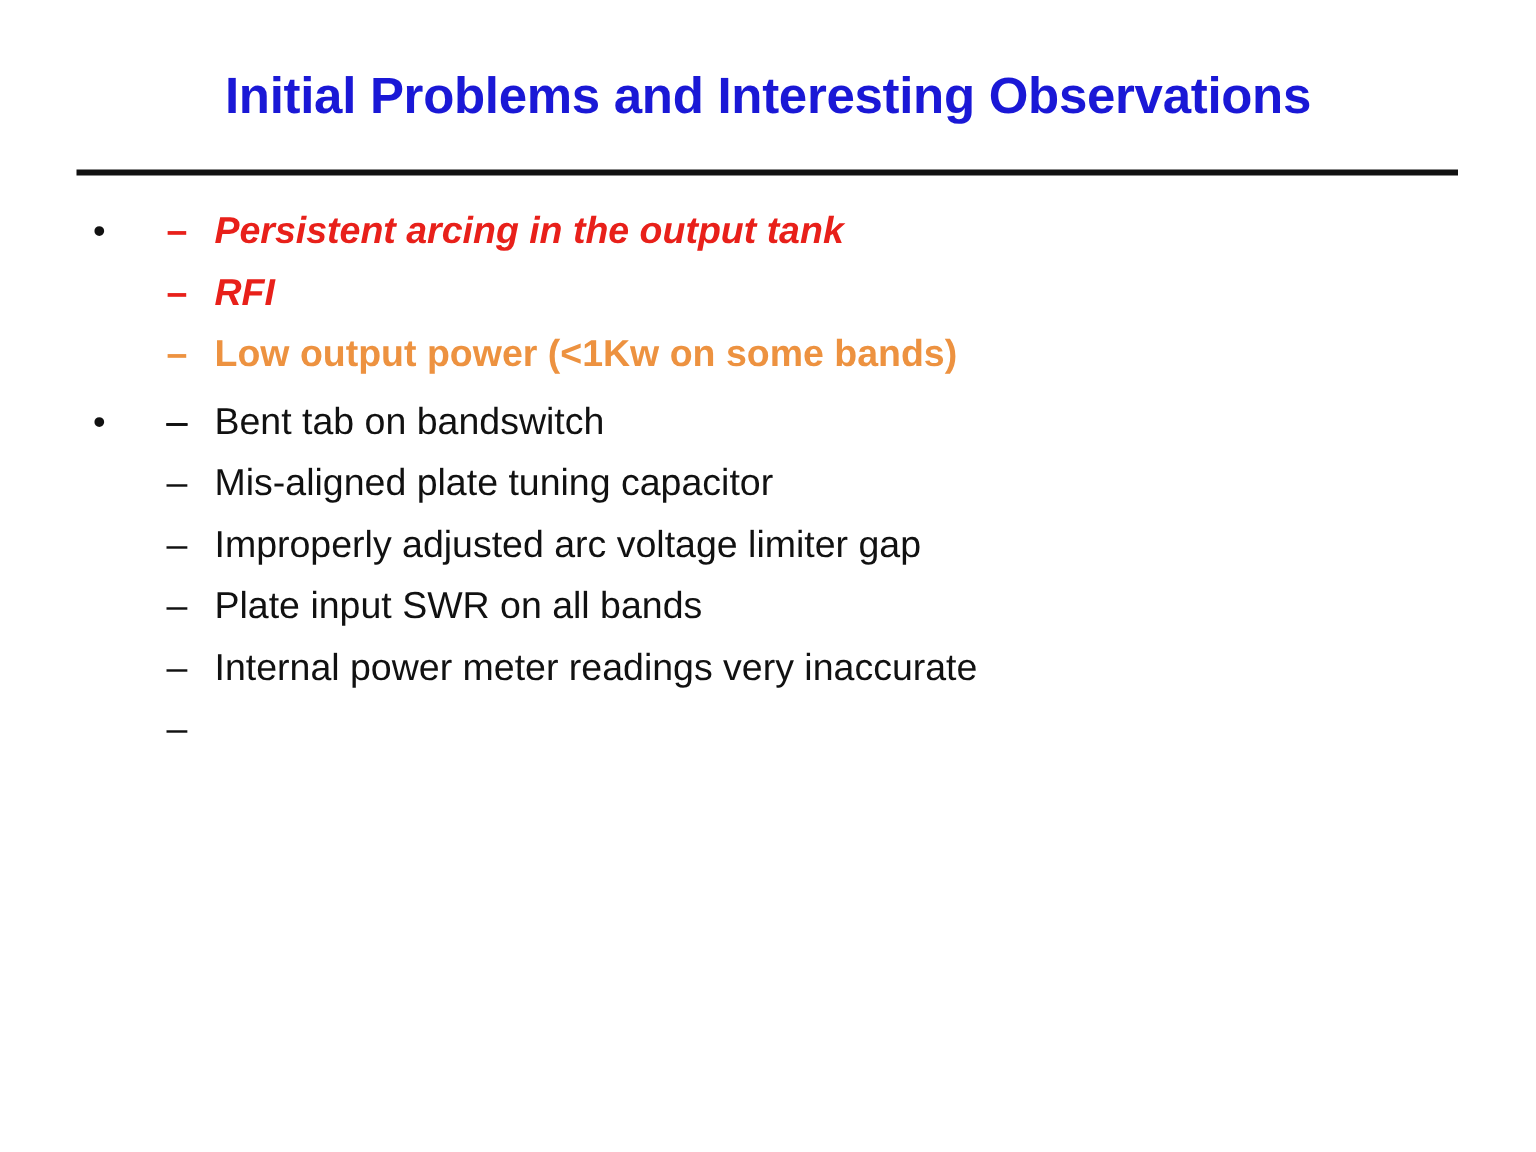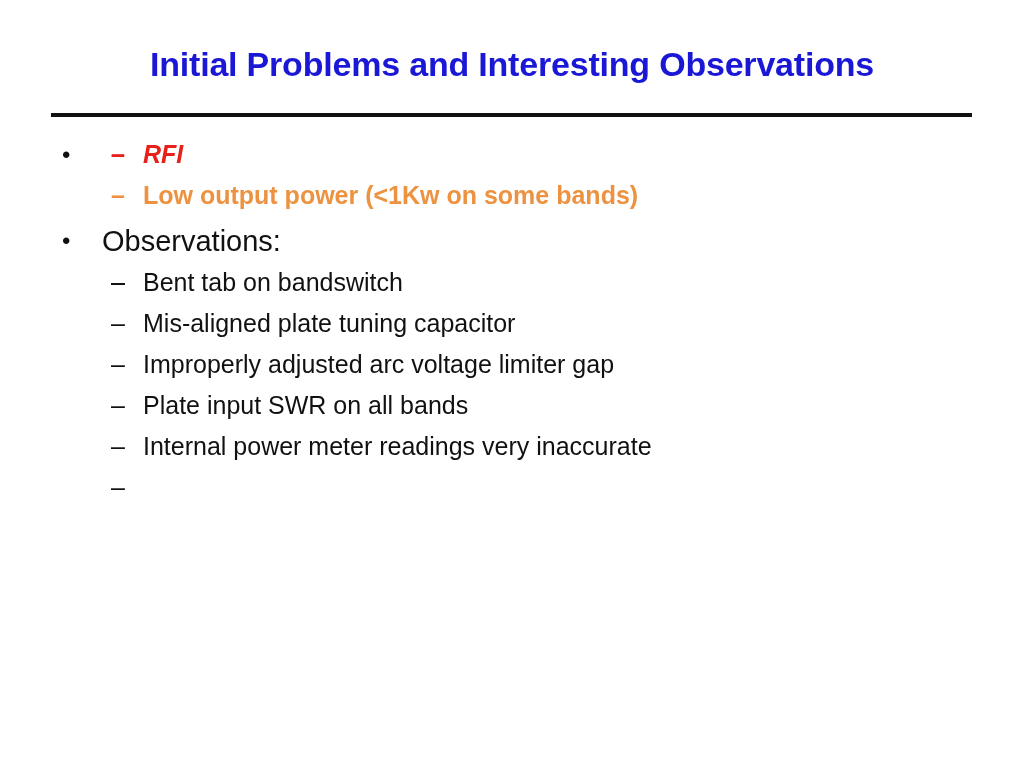--- a/index.html
+++ b/index.html
@@ -131,41 +131,41 @@
   <div class="body-area">
 
     <div class="group">
 
       <div class="lvl1">
         <span class="dot">•</span>
       </div>
 
       <div class="lvl2 em-red">
         <span class="dash">–</span>
+        <span>Persistent arcing in the output tank</span>
       </div>
 
       <div class="lvl2 em-red">
         <span class="dash">–</span>
         <span>RFI</span>
       </div>
 
       <div class="lvl2 em-orange">
         <span class="dash">–</span>
         <span>Low output power (&lt;1Kw on some bands)</span>
       </div>
 
     </div>
 
     <div class="gap-sm"></div>
 
     <div class="group">
 
       <div class="lvl1">
         <span class="dot">•</span>
-        <span>Observations:</span>
       </div>
 
       <div class="lvl2">
         <span class="dash">–</span>
       </div>
 
       <div class="lvl2">
         <span class="dash">–</span>
       </div>
 

